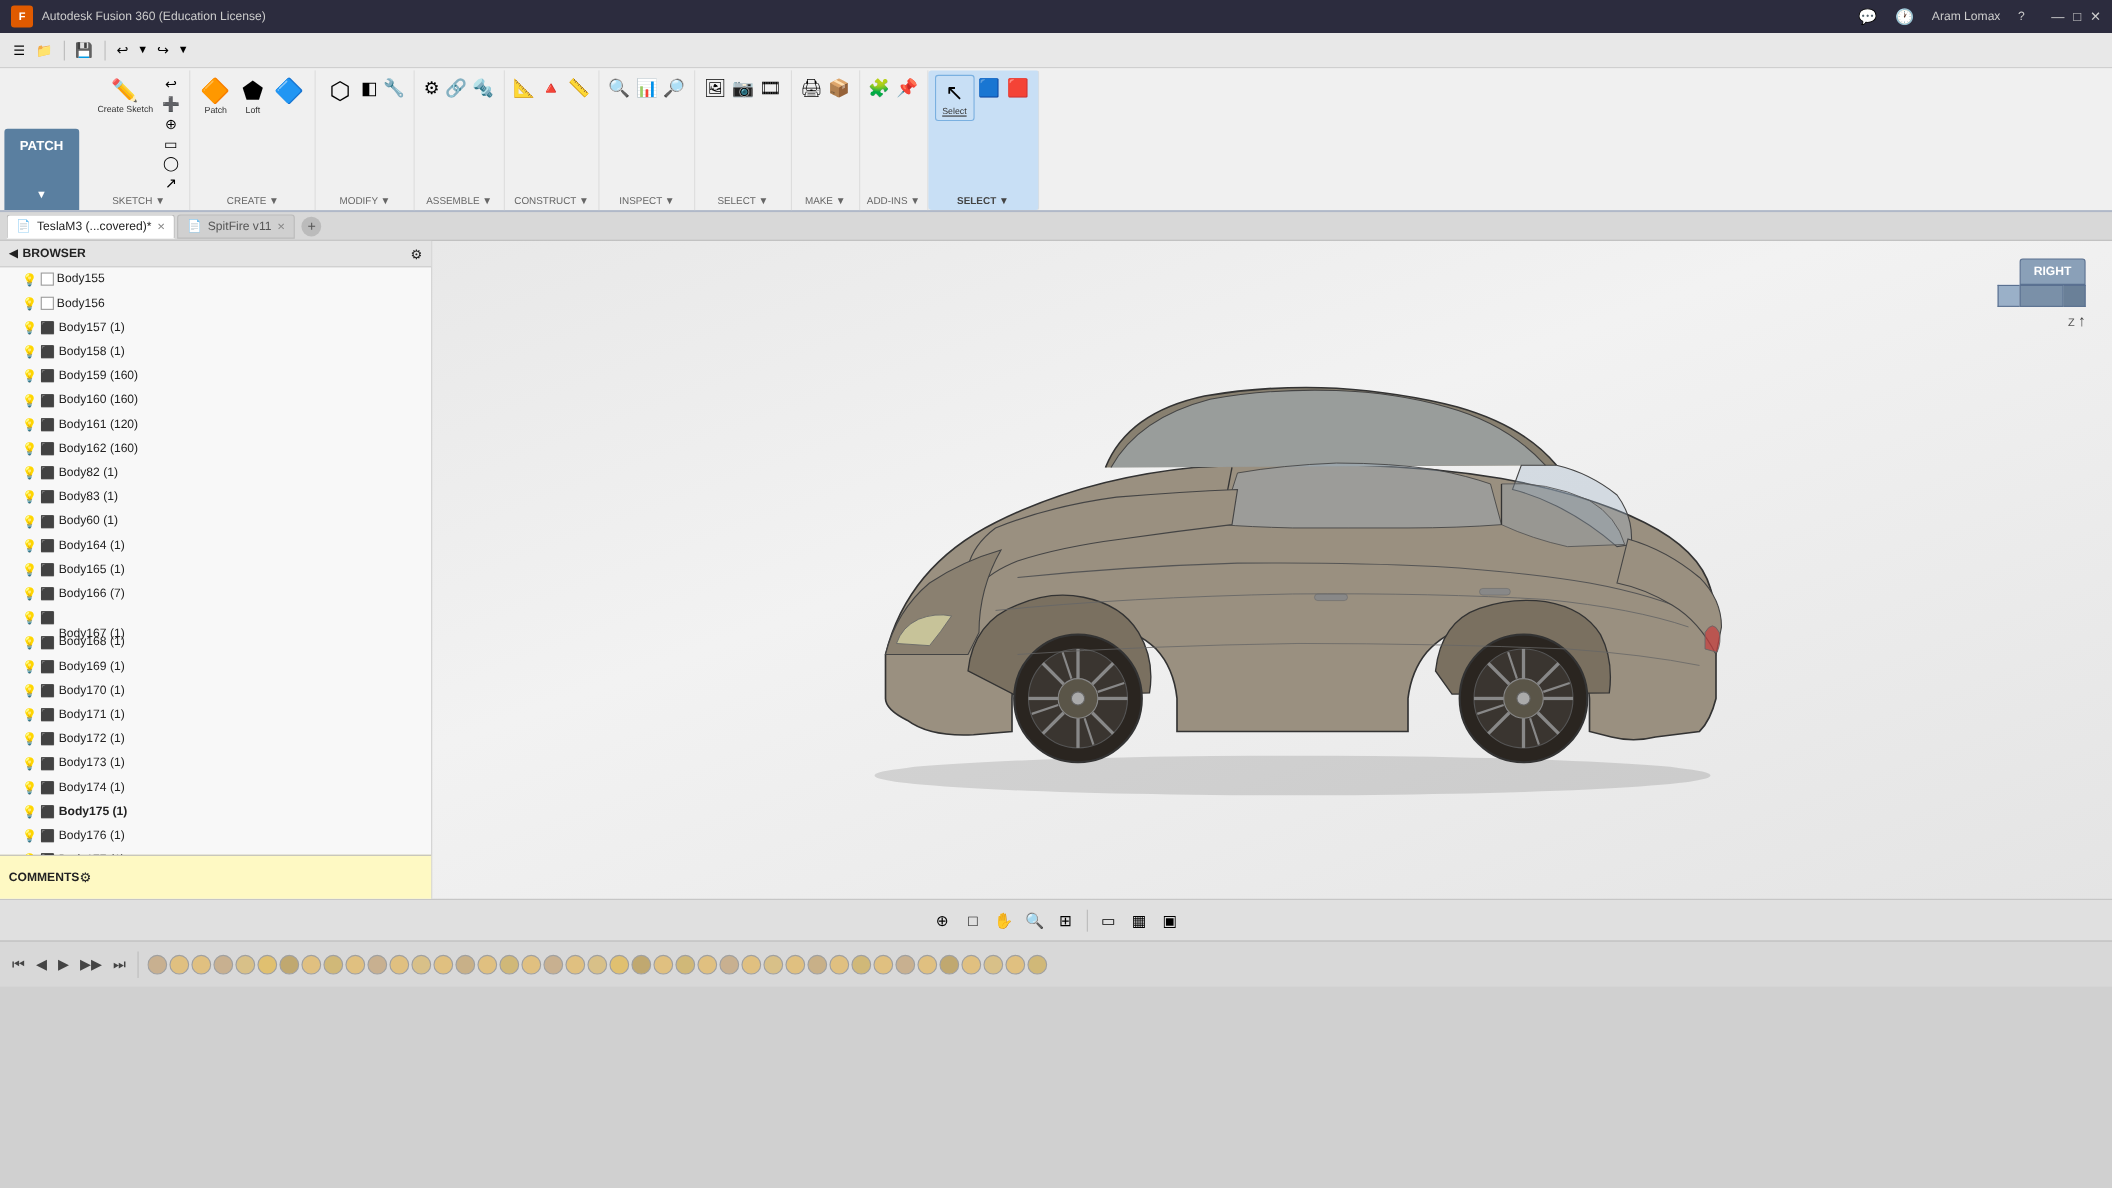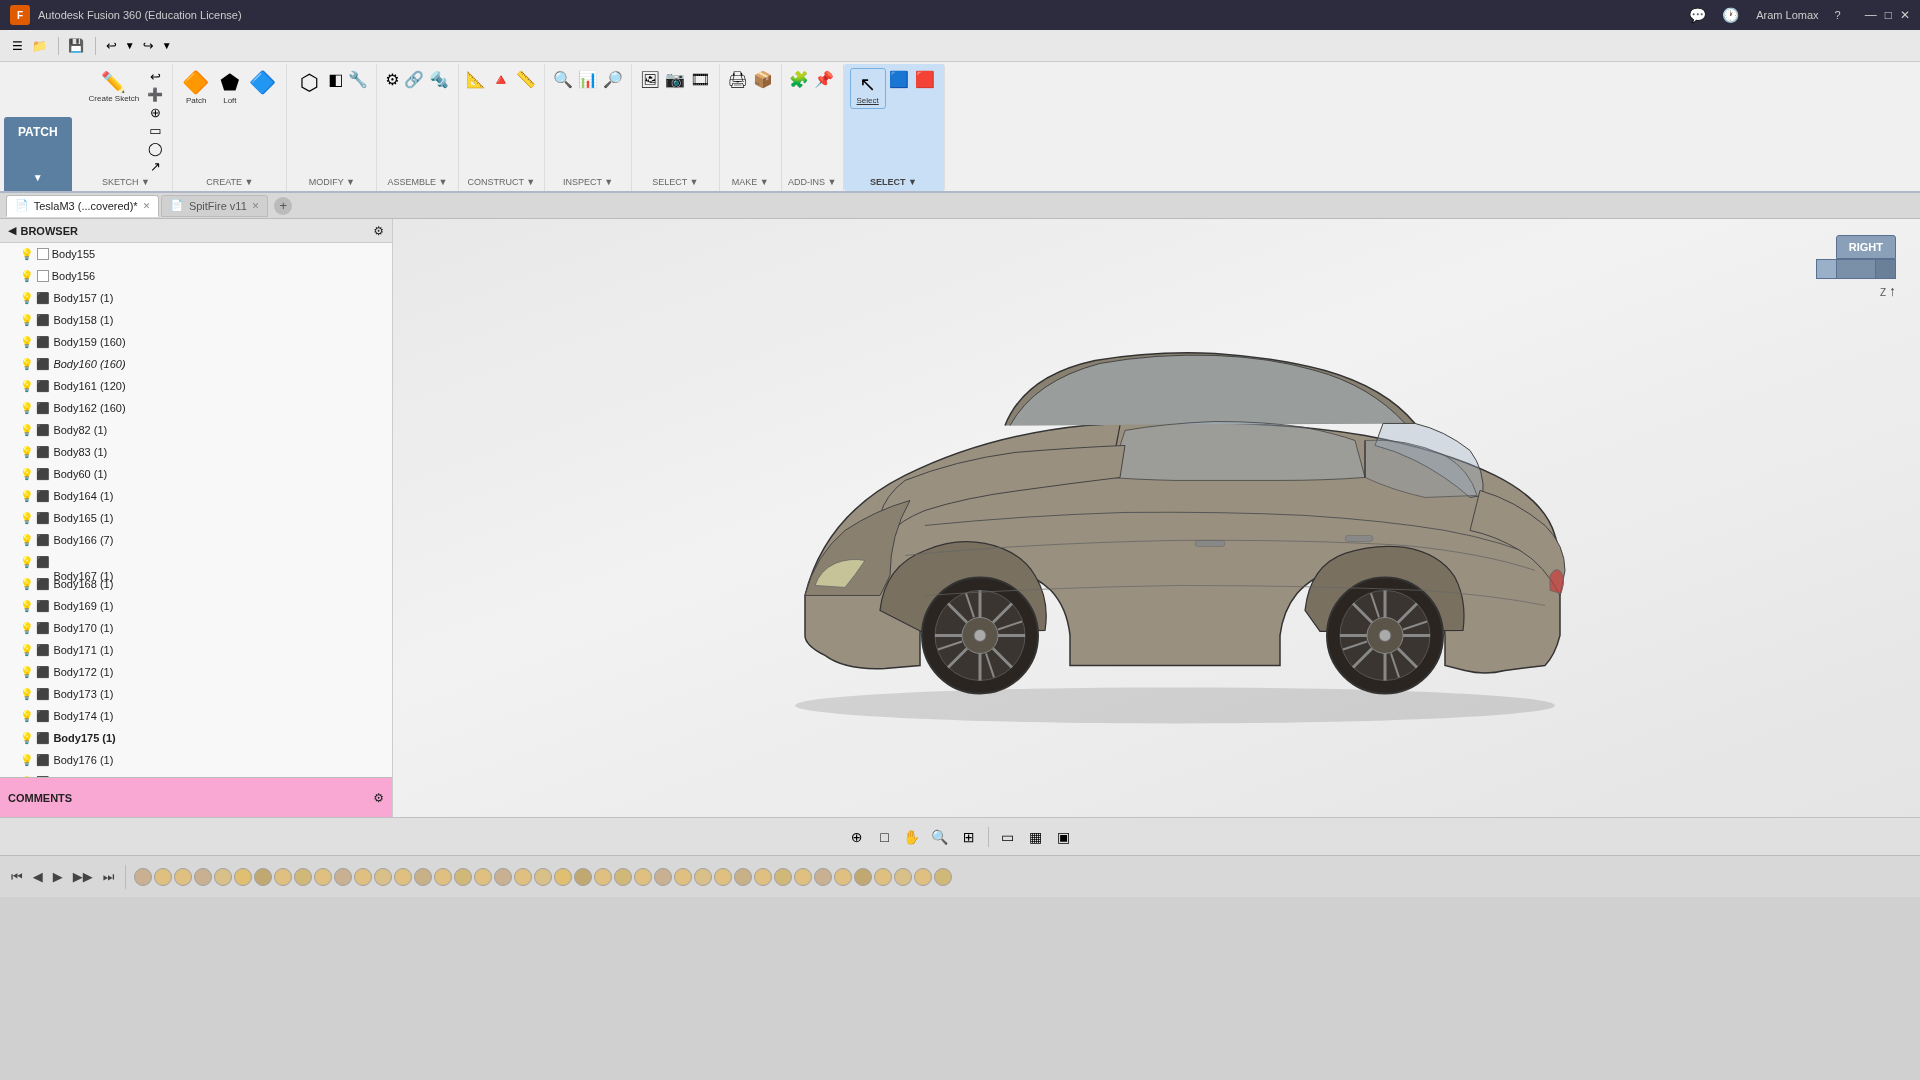--- a/index.html
+++ b/index.html
@@ -238,21 +238,21 @@
 
       <div class="browser-item" style="display:flex;align-items:center;height:22px;padding:0 4px 0 20px;cursor:pointer;gap:3px;">
         <span style="color:#f0c040;font-size:11px;">💡</span>
         <span style="color:#e07020;font-size:11px;">⬛</span>
         <span style="font-size:11px;">Body159 (160)</span>
       </div>
 
       <div class="browser-item" style="display:flex;align-items:center;height:22px;padding:0 4px 0 20px;cursor:pointer;gap:3px;">
         <span style="color:#f0c040;font-size:11px;">💡</span>
         <span style="color:#e07020;font-size:11px;">⬛</span>
-        <span style="font-size:11px;font-style:italic;">Body160 (160)</span>
+        <span style="font-size:11px;">Body160 (160)</span>
       </div>
 
       <div class="browser-item" style="display:flex;align-items:center;height:22px;padding:0 4px 0 20px;cursor:pointer;gap:3px;">
         <span style="color:#f0c040;font-size:11px;">💡</span>
         <span style="color:#e07020;font-size:11px;">⬛</span>
         <span style="font-size:11px;">Body161 (120)</span>
       </div>
 
       <div class="browser-item" style="display:flex;align-items:center;height:22px;padding:0 4px 0 20px;cursor:pointer;gap:3px;">
         <span style="color:#f0c040;font-size:11px;">💡</span>
@@ -357,21 +357,21 @@
       </div>
 
       <div class="browser-item" style="display:flex;align-items:center;height:22px;padding:0 4px 0 20px;cursor:pointer;gap:3px;">
         <span style="color:#f0c040;font-size:11px;">💡</span>
         <span style="color:#e07020;font-size:11px;">⬛</span>
         <span style="font-size:11px;">Body177 (1)</span>
       </div>
 
     </div>
 
-    <div style="display:flex;align-items:center;justify-content:space-between;padding:3px 8px;background:#f9a8d4;border-top:1px solid #bbb;height:40px;">
+    <div style="display:flex;align-items:center;padding:3px 8px;background:#fef9c3;border-top:1px solid #bbb;height:40px;">
       <span style="font-weight:bold;font-size:11px;text-transform:uppercase;">COMMENTS</span>
       <span style="font-size:12px;cursor:pointer;">⚙</span>
     </div>
   </div>
 
   <div id="viewport" style="flex:1;position:relative;background:linear-gradient(160deg, #e8e8e8 0%, #f2f2f2 40%, #e4e4e4 100%);overflow:hidden;">
 
     <div style="position:absolute;top:16px;right:24px;display:flex;flex-direction:column;align-items:flex-end;">
       <div style="background:#8aa0b8;color:#fff;font-size:11px;font-weight:bold;padding:5px 12px;border:1px solid #5a7090;border-radius:3px 3px 0 0;cursor:pointer;">RIGHT</div>
       <div style="display:flex;gap:0;">

